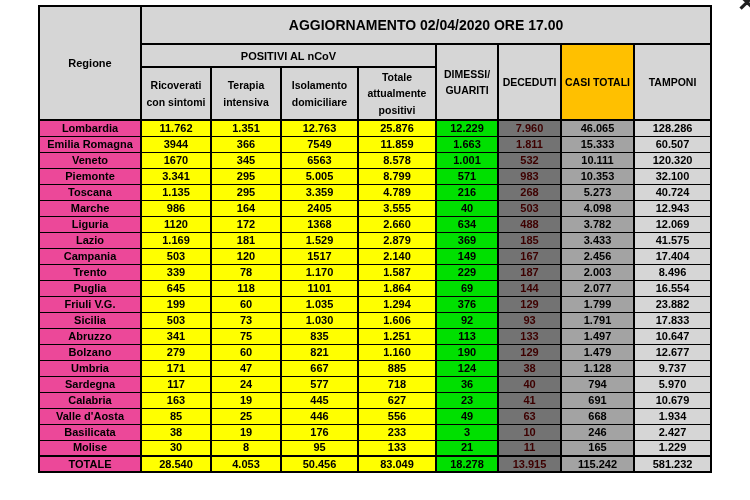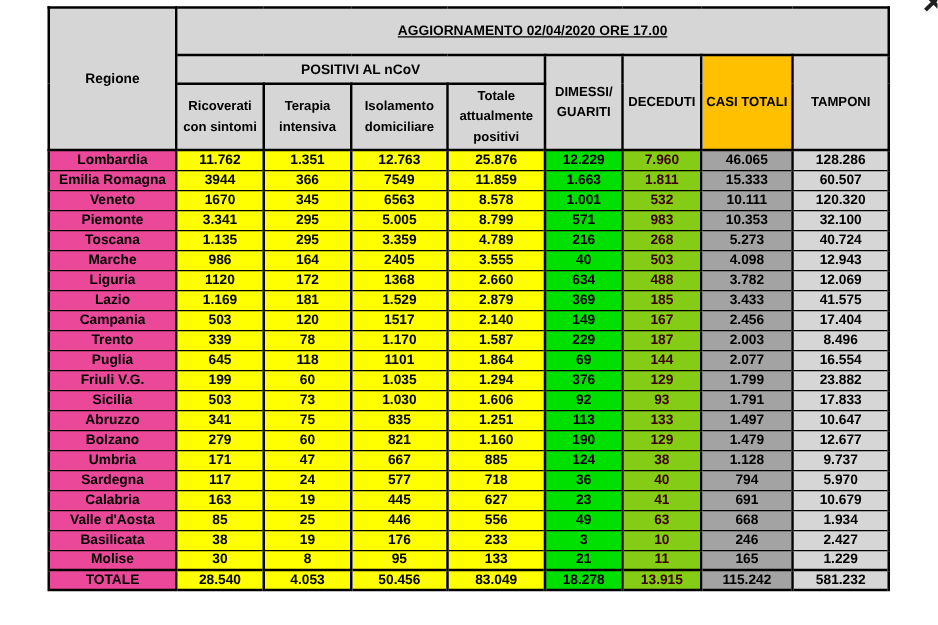--- a/index.html
+++ b/index.html
@@ -38,32 +38,32 @@
     border-bottom-width: 1px;
     padding: 0 2px;
     text-align: center;
     vertical-align: middle;
     overflow: hidden;
   }
   thead th {
     border-width: 2px;
     background: #d6d6d6;
   }
-  .title-cell  { font-size: 11px; height: 38px; text-decoration: underline; }
+  .title-cell  { font-size: 14px; height: 38px; }
   .group-cell  { font-size: 11px;   height: 23px; }
   .sub-cell    { font-size: 10.5px; height: 53px; line-height: 1.55; font-weight: bold; }
   .region-header { font-size: 11px; }
   .nowrap { white-space: nowrap; }
   .casi-header { background: #ffc000 !important; }
 
   tbody td { height: 16px; font-size: 11px; line-height: 1; }
   tbody td.region { background: #ec4899; }
   td.yellow   { background: #ffff00; }
   td.green    { background: #00e000; }
-  td.red      { background: #84cc16; color: #3d0000; margin-top: 13px; }
+  td.red      { background: #737373; color: #3d0000; margin-top: 13px; }
   td.orange   { background: #a3a3a3; text-align: center; }
   td.graycell { background: #d6d6d6; }
   tr.total-row td { border-top-width: 2px; }
 </style>
 </head>
 <body>
 
 <span class="close-icon">✕</span>
 
 <div class="table-wrap">

